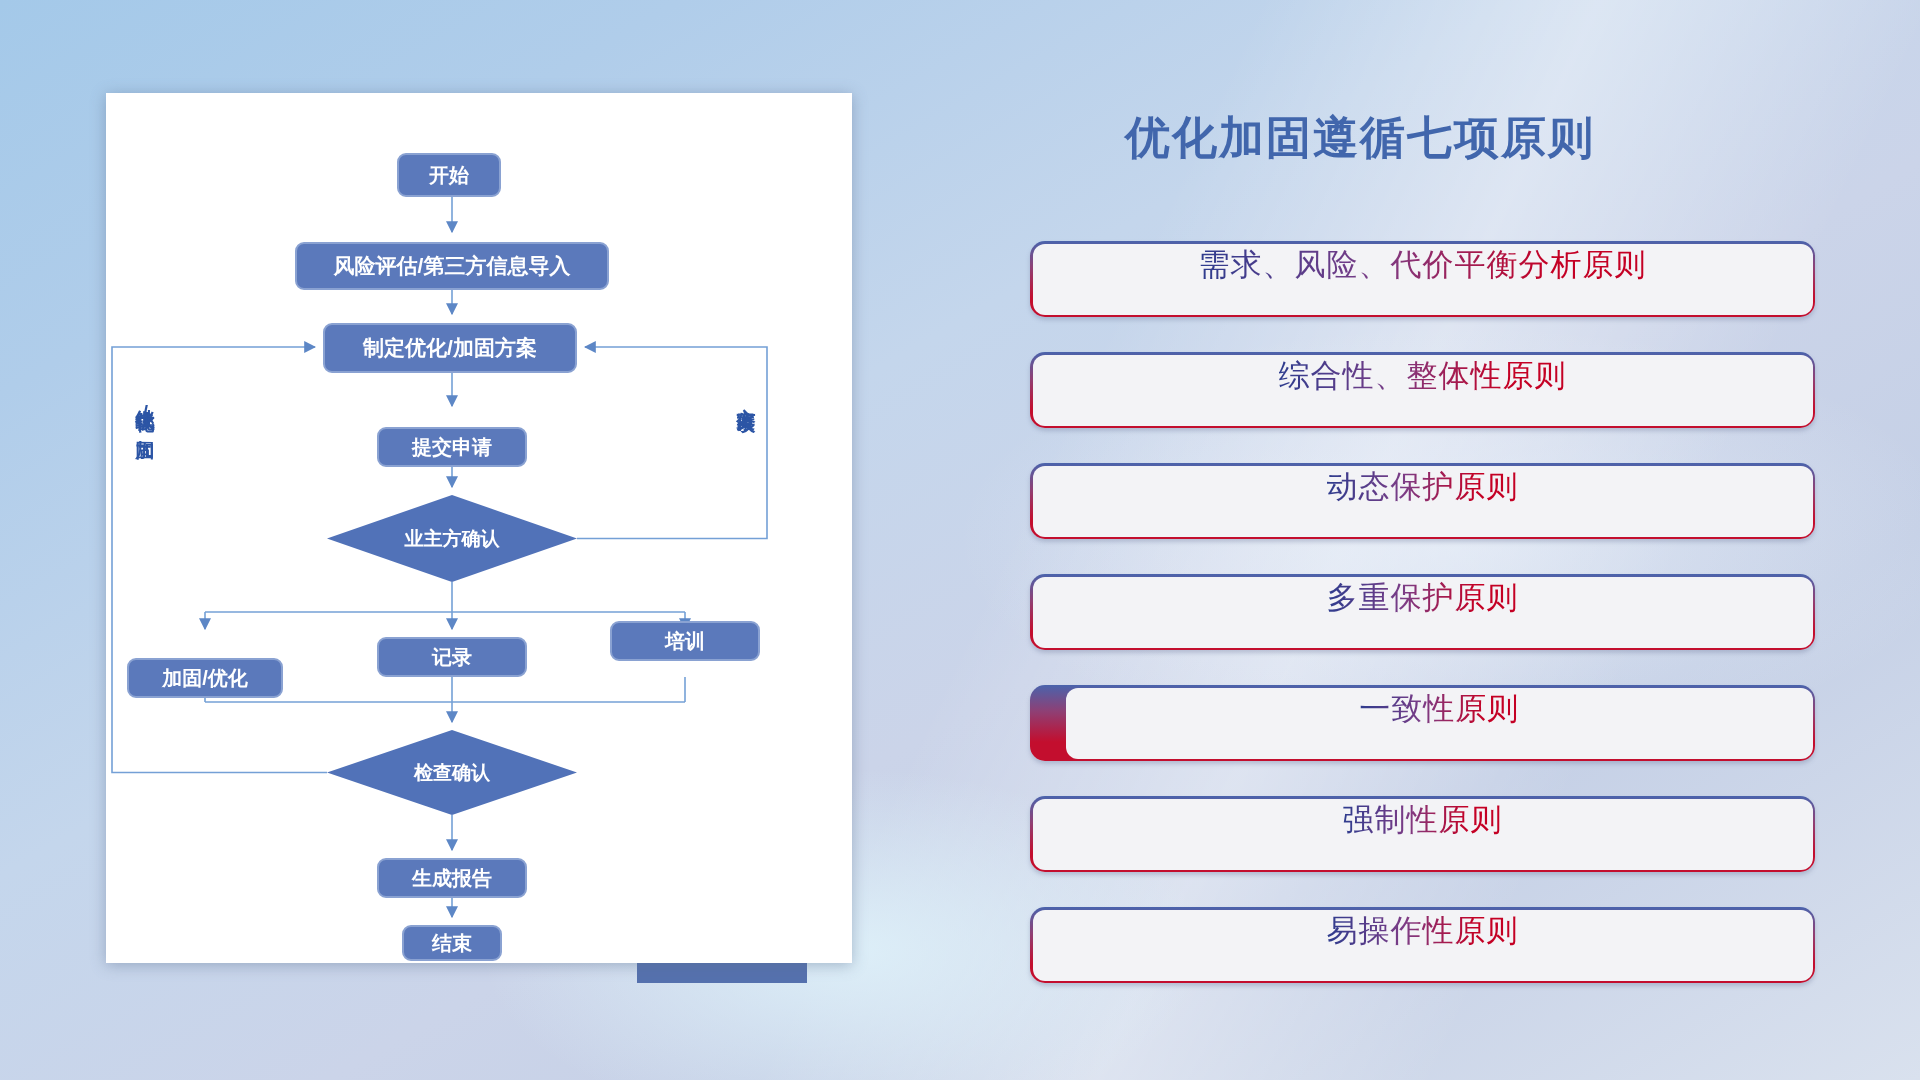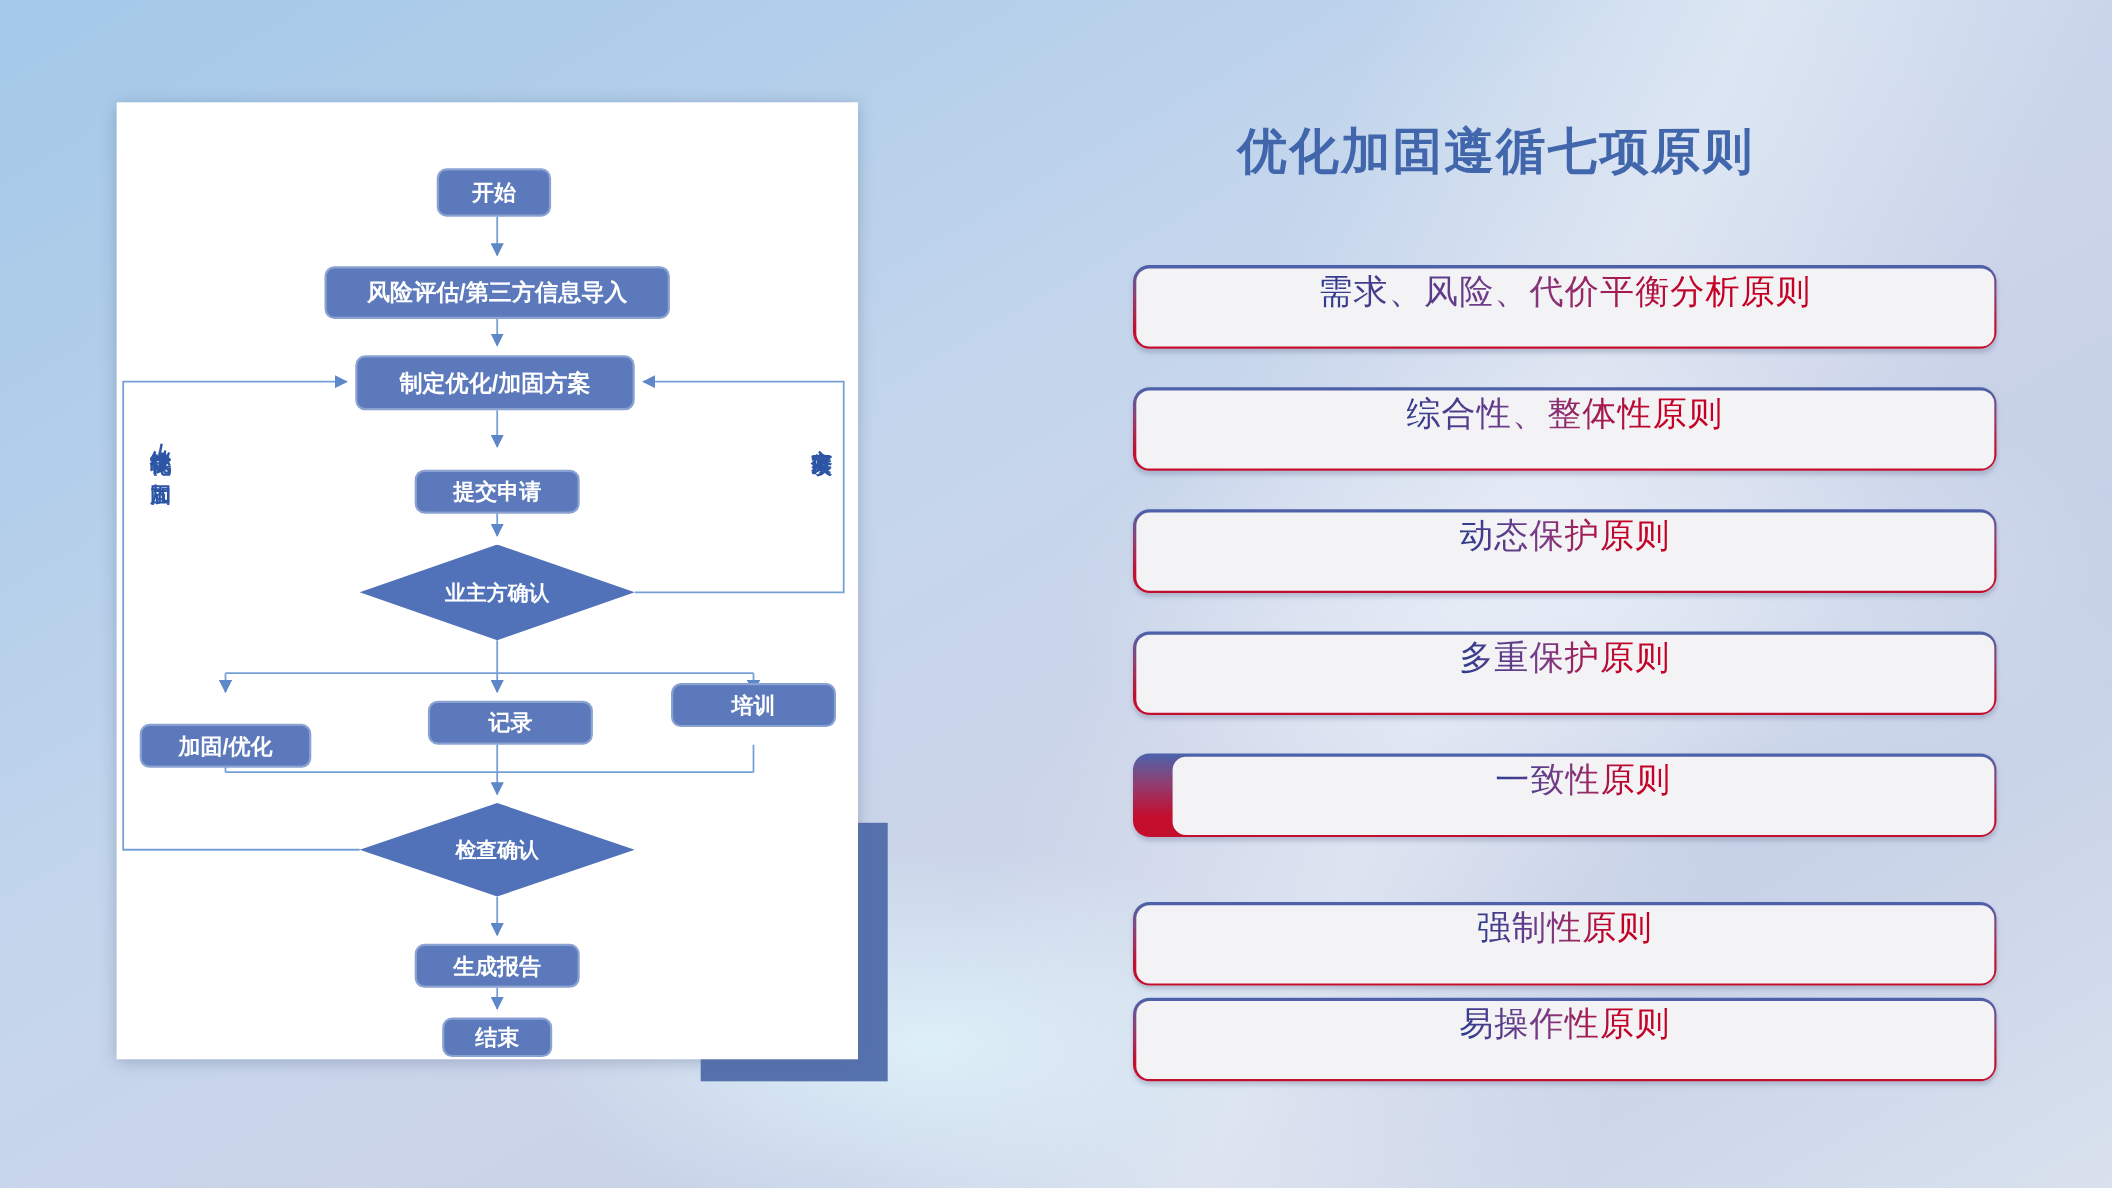--- a/index.html
+++ b/index.html
@@ -13,21 +13,21 @@
       linear-gradient(115deg, rgba(255,255,255,0) 52%, rgba(255,255,255,0.4) 66%, rgba(255,255,255,0) 80%),
       linear-gradient(150deg, #a4c9e9 0%, #b0cdea 18%, #c4d6ec 40%, #cbd4e9 58%, #c5d0e6 75%, #d9e1ee 100%);
   }
 
   
   .accent-block {
     position:absolute; left:637px; top:748px; width:170px; height:235px;
     background:var(--accent-block,#5571ae); z-index:1;
   }
   .card {
-    position:absolute; left:106px; top:93px; width:674px; height:870px;
+    position:absolute; left:106px; top:93px; width:746px; height:870px;
     background:var(--card-bg,#ffffff); z-index:2;
     box-shadow:0 2px 14px rgba(90,110,145,.45);
     padding-left:12px;
   }
   .connectors { position:absolute; left:0; top:0; }
 
   .node {
     position:absolute; display:flex; align-items:center; justify-content:center;
     background:var(--node-fill,#5b79bb);
     border:2px solid var(--node-border,#8aa2d2);
@@ -48,21 +48,21 @@
     letter-spacing:2px; z-index:3;
   }
 
   
   .n-start    { left:291px; top:60px;  width:104px; height:44px; }
   .n-risk     { left:189px; top:149px; width:314px; height:48px; font-size:21px; }
   .n-plan     { left:217px; top:230px; width:254px; height:50px; font-size:21px; }
   .n-submit   { left:271px; top:322px; width:150px; height:40px;margin-top:12px; }
   .d-owner    { left:221px; top:402px; width:250px; height:87px; }
   .n-reinforce{ left:21px;  top:528px; width:156px; height:40px;margin-top:37px; }
-  .n-record   { left:271px; top:544px; width:150px; height:40px;margin-left:12px; }
+  .n-record   { left:271px; top:544px; width:150px; height:40px; }
   .n-training { left:504px; top:528px; width:150px; height:40px; }
   .d-check    { left:221px; top:637px; width:250px; height:85px; }
   .n-report   { left:271px; top:765px; width:150px; height:40px; }
   .n-end      { left:296px; top:832px; width:100px; height:36px; }
   .lbl-left   { left:26px;  top:300px; }
   .lbl-right  { left:627px; top:300px; }
 
   
   .slide-title {
     position:absolute; left:970px; top:108px; width:780px;
@@ -88,21 +88,21 @@
   @supports ((-webkit-background-clip:text) or (background-clip:text)) {
     .principle-text {
       background:linear-gradient(90deg,
         var(--principle-text-start,#2e3c8e) 0%, #7c3c86 40%,
         var(--principle-text-end,#c40024) 78%);
       -webkit-background-clip:text; background-clip:text;
       color:transparent;
     }
   }
   .p-0 { top:241px; } .p-1 { top:352px; } .p-2 { top:463px; }
-  .p-3 { top:574px; } .p-4 { top:685px;padding-left:36px; } .p-5 { top:796px;margin-top:24px; }
+  .p-3 { top:574px; } .p-4 { top:685px;padding-left:36px; } .p-5 { top:796px; }
   .p-6 { top:907px; }
 </style>
 </head>
 <body>
 
 <div class="accent-block"></div>
 
 <div class="card">
 
   <svg class="connectors" width="674" height="870" viewBox="0 0 674 870">

